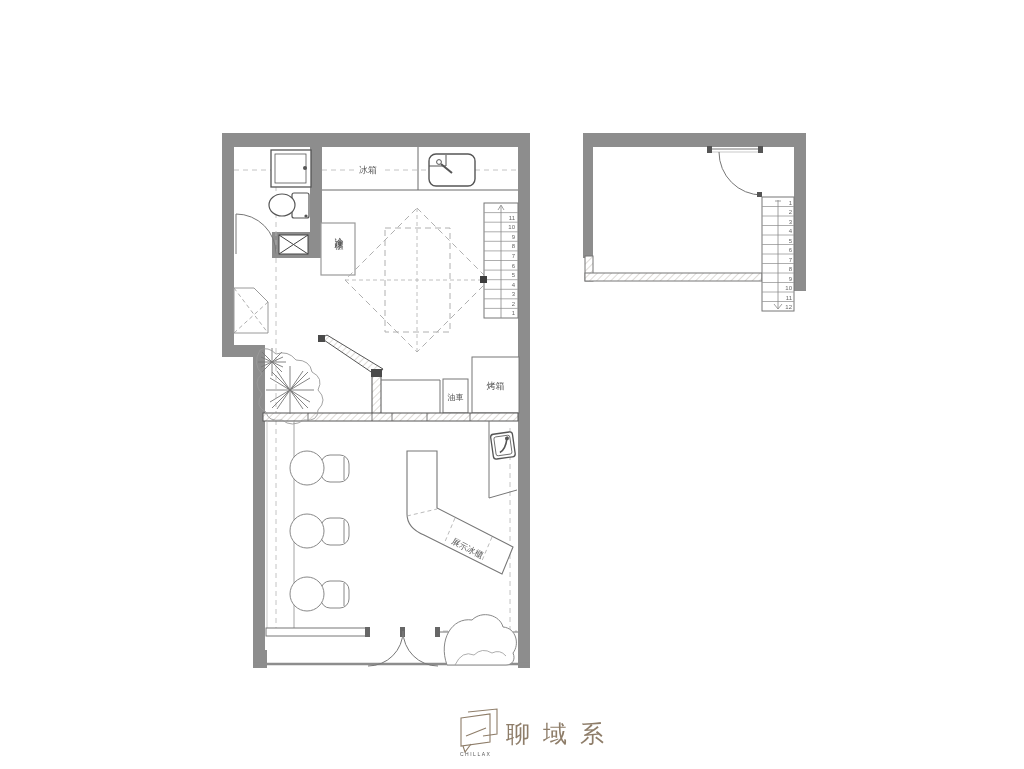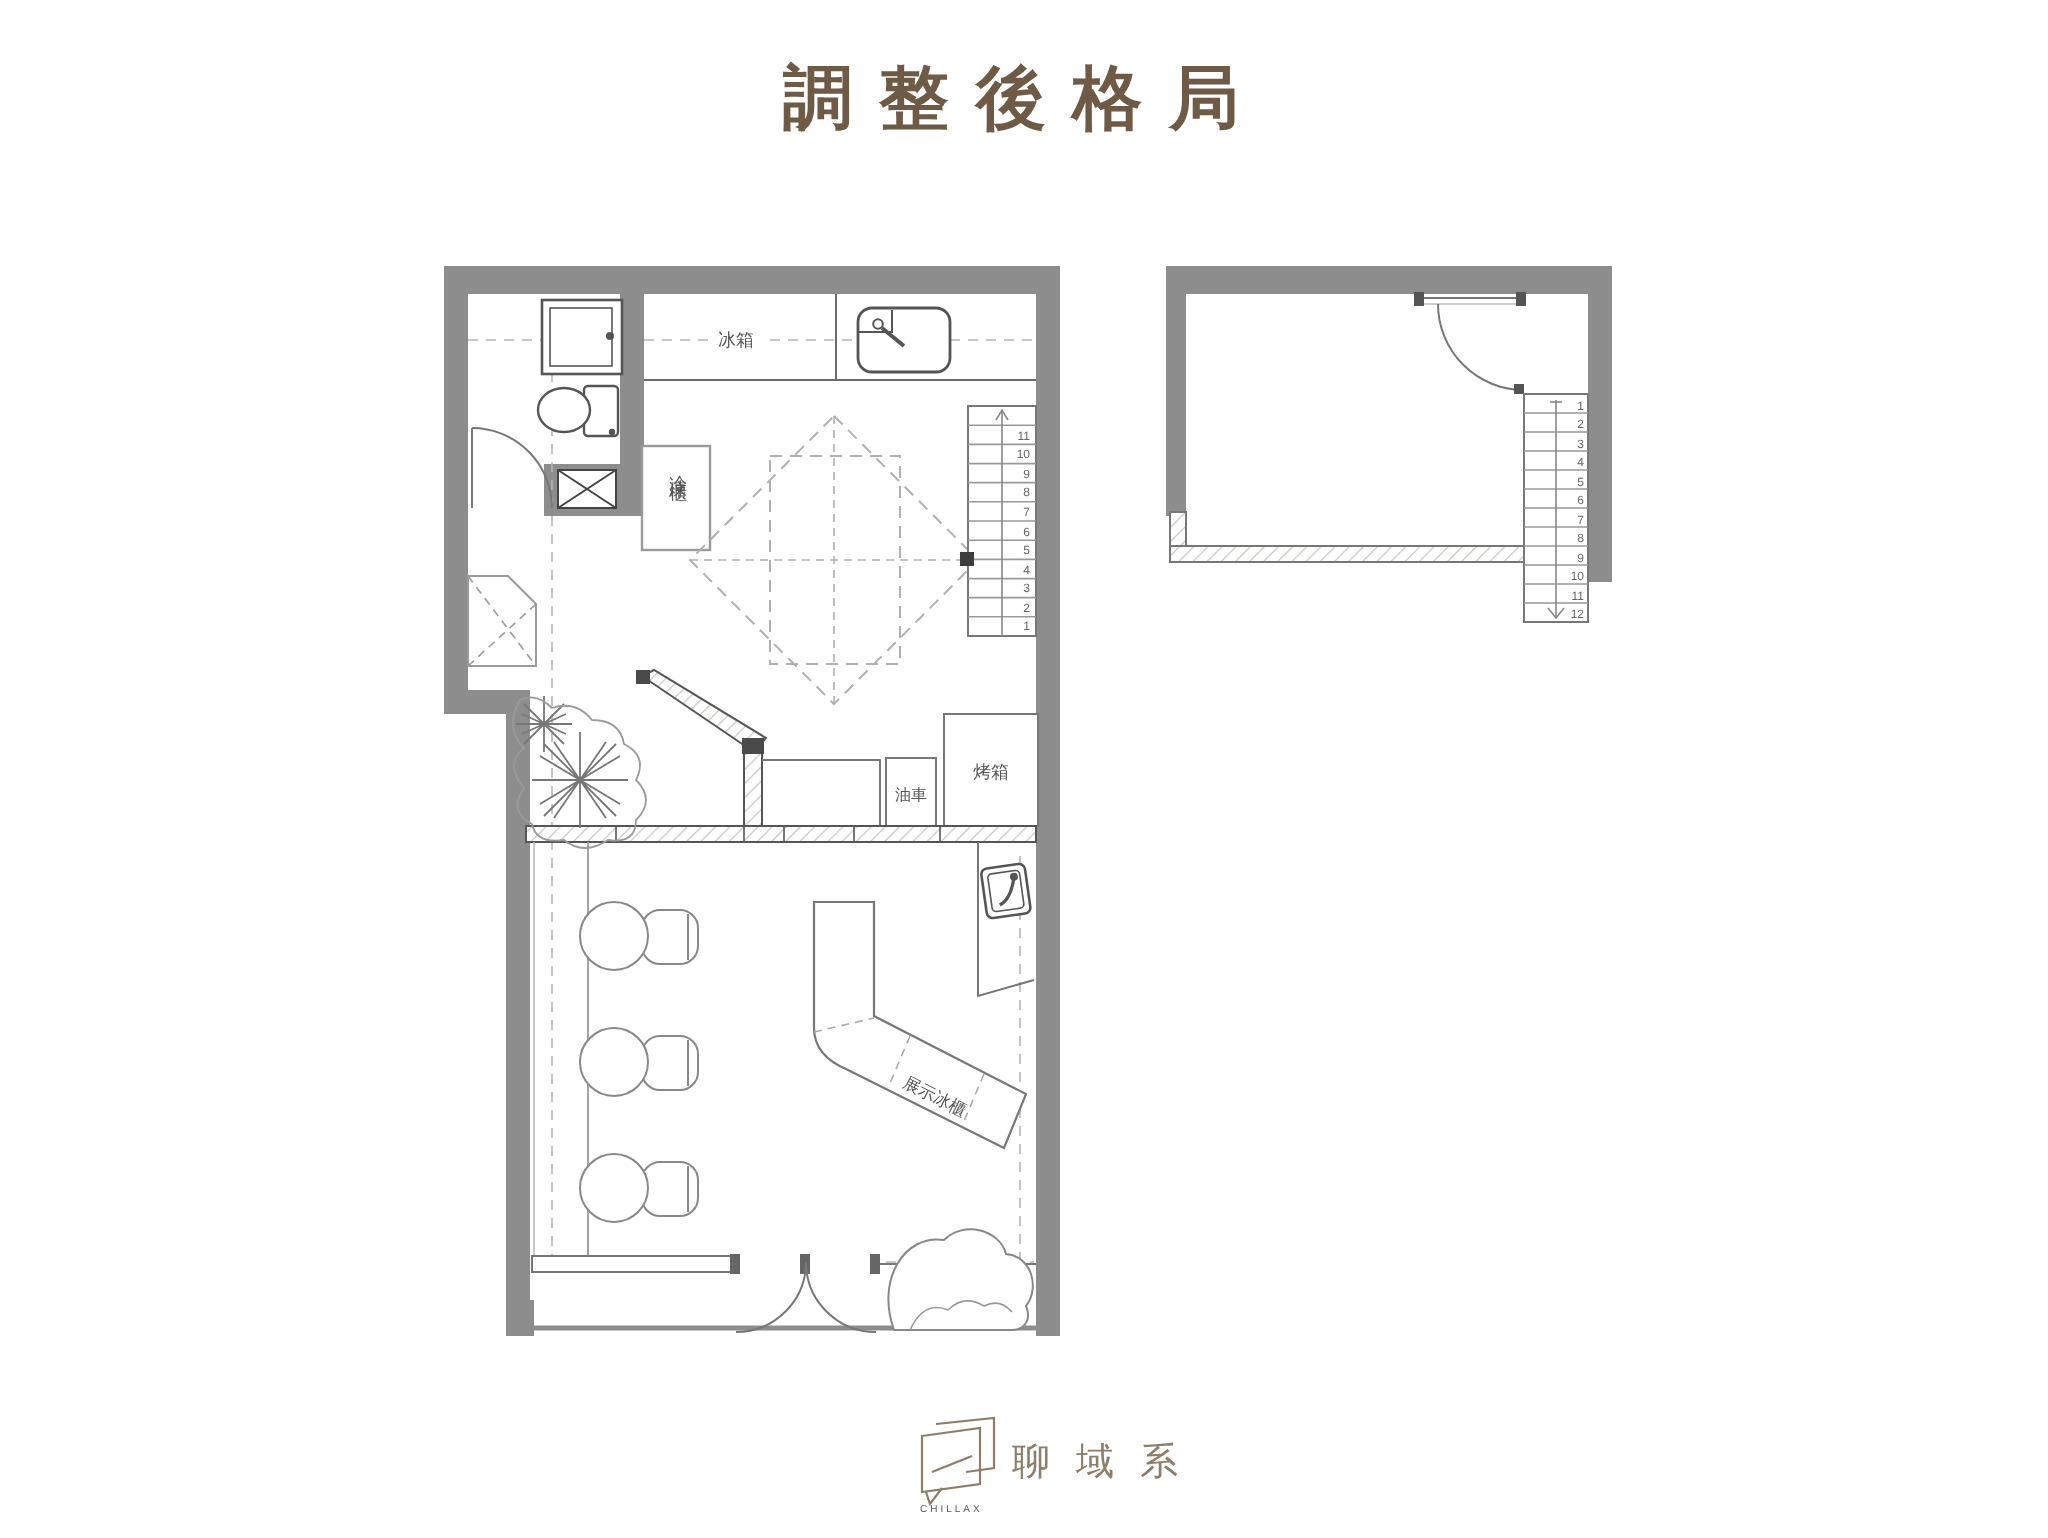--- a/index.html
+++ b/index.html
@@ -5,21 +5,21 @@
   html,body{margin:0;padding:0;background:#ffffff;}
   #page{position:relative;width:1024px;height:769px;background:#fff;overflow:hidden;
         font-family:"Liberation Sans",sans-serif;}
   svg{position:absolute;left:0;top:0;font-family:"Liberation Sans",sans-serif;}
   .page-title{position:absolute;left:0;top:26px;width:1024px;text-align:center;
       font-family:"Liberation Serif",serif;font-weight:bold;font-size:35px;
       letter-spacing:0.38em;color:var(--title-color,#6f5b45);}
   .v-label{position:absolute;writing-mode:vertical-rl;text-orientation:upright;
       font-size:9px;letter-spacing:2px;color:#555;}
   .logo-cn{position:absolute;left:506px;top:718px;font-family:"Liberation Serif",serif;
-      font-size:19px;letter-spacing:13px;color:var(--logo-color,#8e7d69);}
+      font-size:24px;letter-spacing:13px;color:var(--logo-color,#8e7d69);}
   text{fill:#555;}
   .stairnum{font-size:6px;fill:#666;}
 </style>
 </head>
 <body>
 
 <div id="page">
 
 <svg width="1024" height="769" viewBox="0 0 1024 769">
   <defs>
@@ -285,17 +285,16 @@
     <g stroke="#8e7d69" fill="none" stroke-width="1.1">
       <path d="M468 712 L497 709 L497 734 L483 736"></path>
       <path d="M461 718 L490 714 L490 742 L461 746 Z"></path>
       <line x1="466" y1="736" x2="486" y2="728"></line>
       <path d="M463 746 L465 752 L471 744"></path>
     </g>
     <text x="460" y="756" font-size="5" letter-spacing="1.5" fill="#8e7d69">CHILLAX</text>
   </g>
 </svg>
 
-<div class="page-title">調整後格局</div>
 <div class="v-label" style="left:332px;top:230px;">冷凍櫃</div>
 <div class="logo-cn">聊域系</div>
 
 </div>
 
 </body></html>

